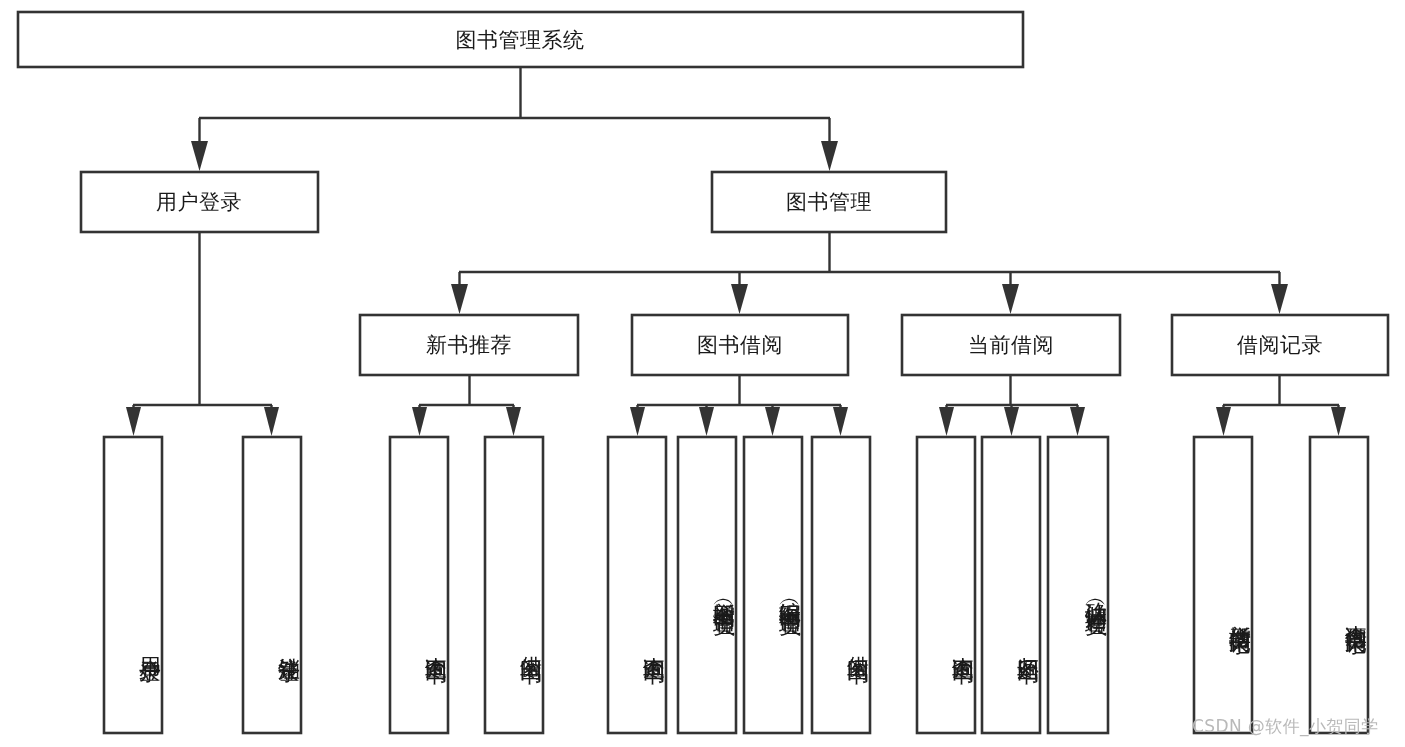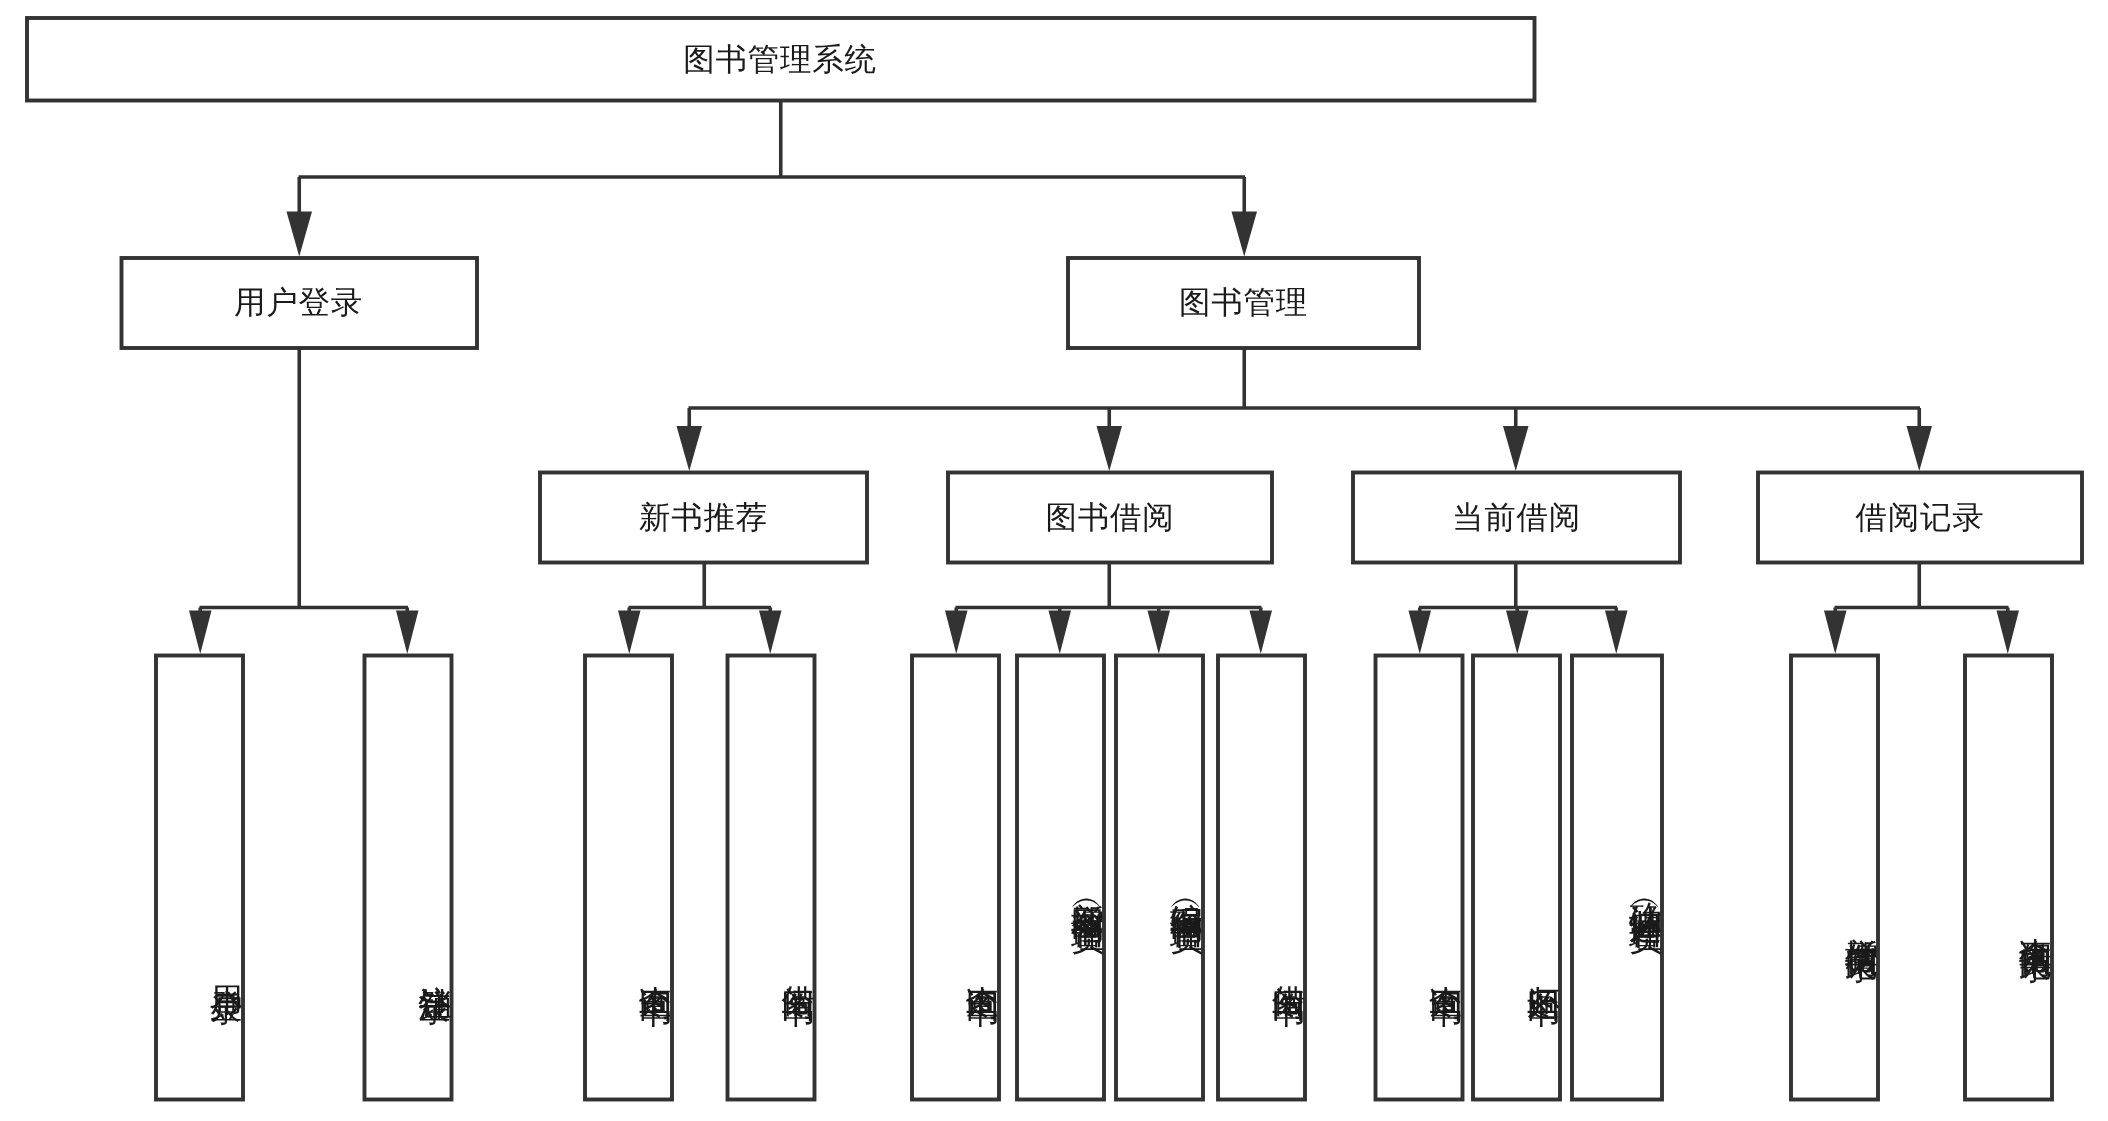--- a/index.html
+++ b/index.html
@@ -212,14 +212,15 @@
   <div class="node-label-v" style="left:608px; top:437px; width:58px; height:296px; padding-top:58px;">查询图书</div>
   <div class="node-label-v" style="left:678px; top:437px; width:58px; height:296px; padding-top:8px;">新增图书（管理员）</div>
   <div class="node-label-v" style="left:744px; top:437px; width:58px; height:296px; padding-top:8px;">编辑图书（管理员）</div>
   <div class="node-label-v" style="left:812px; top:437px; width:58px; height:296px; padding-top:58px;">借阅图书</div>
   <div class="node-label-v" style="left:917px; top:437px; width:58px; height:296px; padding-top:58px;">查询图书</div>
   <div class="node-label-v" style="left:982px; top:437px; width:58px; height:296px; padding-top:58px;">归还图书</div>
   <div class="node-label-v" style="left:1048px; top:437px; width:60px; height:296px; padding-top:8px;">确认归还（管理员）</div>
   <div class="node-label-v" style="left:1194px; top:437px; width:58px; height:296px; padding-top:28px;">新增借阅记录</div>
   <div class="node-label-v" style="left:1310px; top:437px; width:58px; height:296px; padding-top:28px;">查询借阅记录</div>
 
+  <div class="watermark" style="left:1192px; top:715px;">CSDN @软件_小贺同学</div>
 
 </div>
 
 </body></html>

